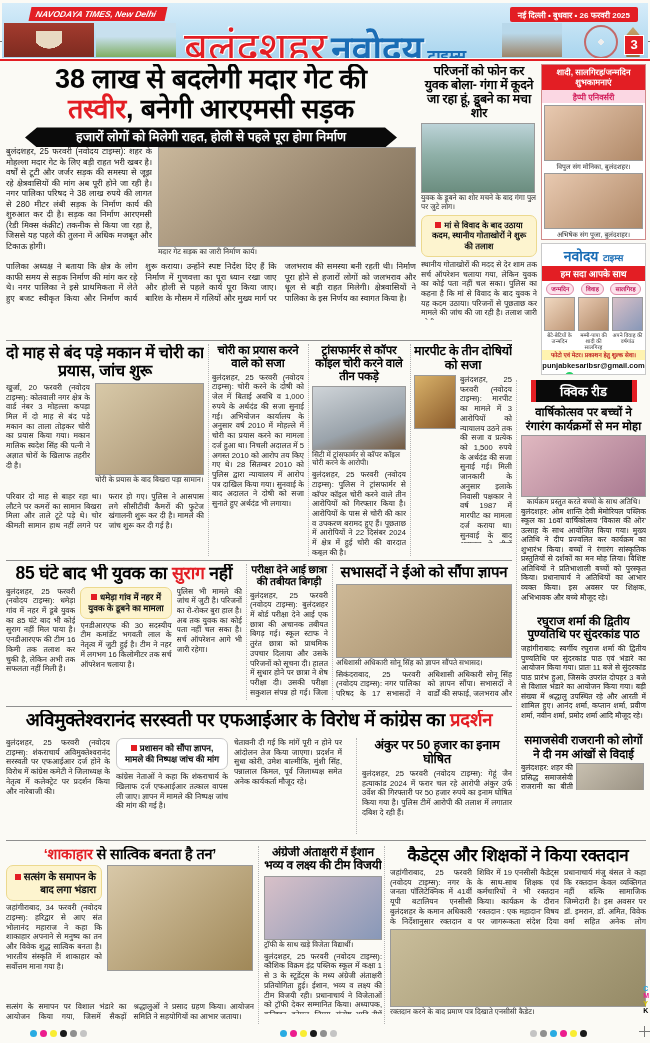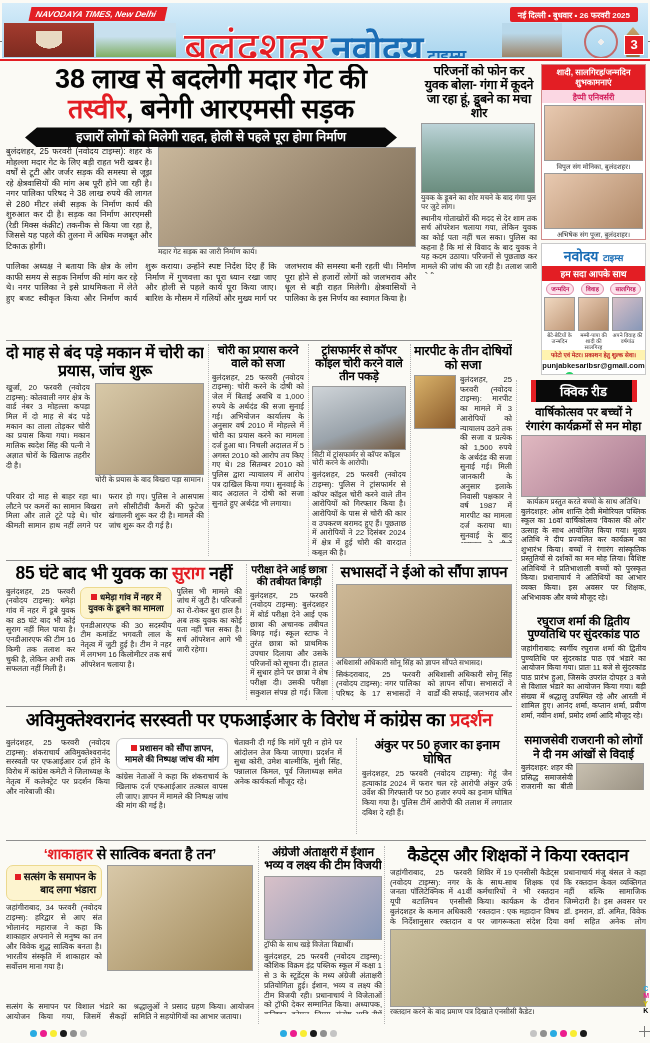--- a/index.html
+++ b/index.html
@@ -127,20 +127,21 @@
         <div class="cap">मदार गेट सड़क का जारी निर्माण कार्य।</div>
       </div>
     </div>
     <div class="bodytext cols3" style="margin-top:3px;height:66px;">पालिका अध्यक्ष ने बताया कि क्षेत्र के लोग काफी समय से सड़क निर्माण की मांग कर रहे थे। नगर पालिका ने इसे प्राथमिकता में लेते हुए बजट स्वीकृत किया और निर्माण कार्य शुरू कराया। उन्होंने स्पष्ट निर्देश दिए हैं कि निर्माण में गुणवत्ता का पूरा ध्यान रखा जाए और होली से पहले कार्य पूरा किया जाए। बारिश के मौसम में गलियों और मुख्य मार्ग पर जलभराव की समस्या बनी रहती थी। निर्माण पूरा होने से हजारों लोगों को जलभराव और धूल से बड़ी राहत मिलेगी। क्षेत्रवासियों ने पालिका के इस निर्णय का स्वागत किया है।</div>
   </div>
 
   <div class="art" style="left:421px;top:64px;width:116px;height:274px;">
     <div class="hl" style="font-size:12.5px;">परिजनों को फोन कर युवक बोला- गंगा में कूदने जा रहा हूं, डूबने का मचा शोर</div>
     <div class="photo ph-river" style="width:114px;height:70px;margin-top:3px;"></div>
     <div class="cap">युवक के डूबने का शोर मचने के बाद गंगा पुल पर जुटे लोग।</div>
+    <div class="callout" style="margin:3px 0;font-size:8.3px;"><span class="sq"></span><span>मां से विवाद के बाद उठाया कदम, स्थानीय गोताखोरों ने शुरू की तलाश</span></div>
     <div class="bodytext small" style="height:60px;margin-top:2px;">स्थानीय गोताखोरों की मदद से देर शाम तक सर्च ऑपरेशन चलाया गया, लेकिन युवक का कोई पता नहीं चल सका। पुलिस का कहना है कि मां से विवाद के बाद युवक ने यह कदम उठाया। परिजनों से पूछताछ कर मामले की जांच की जा रही है। तलाश जारी रहेगी।</div>
   </div>
 
   <div class="art sbox" style="left:541px;top:64px;width:105px;height:176px;">
     <div class="greet-banner">शादी, सालगिरह/जन्मदिन शुभकामनाएं</div>
     <div class="greet-sub">हैप्पी एनिवर्सरी</div>
     <div class="photo ph-couple" style="width:99px;height:56px;margin:2px auto 0;"></div>
     <div class="scap">विपुल संग मोनिका, बुलंदशहर।</div>
     <div class="photo ph-couple" style="width:99px;height:56px;margin:1px auto 0;"></div>
     <div class="scap">अभिषेक संग पूजा, बुलंदशहर।</div>

